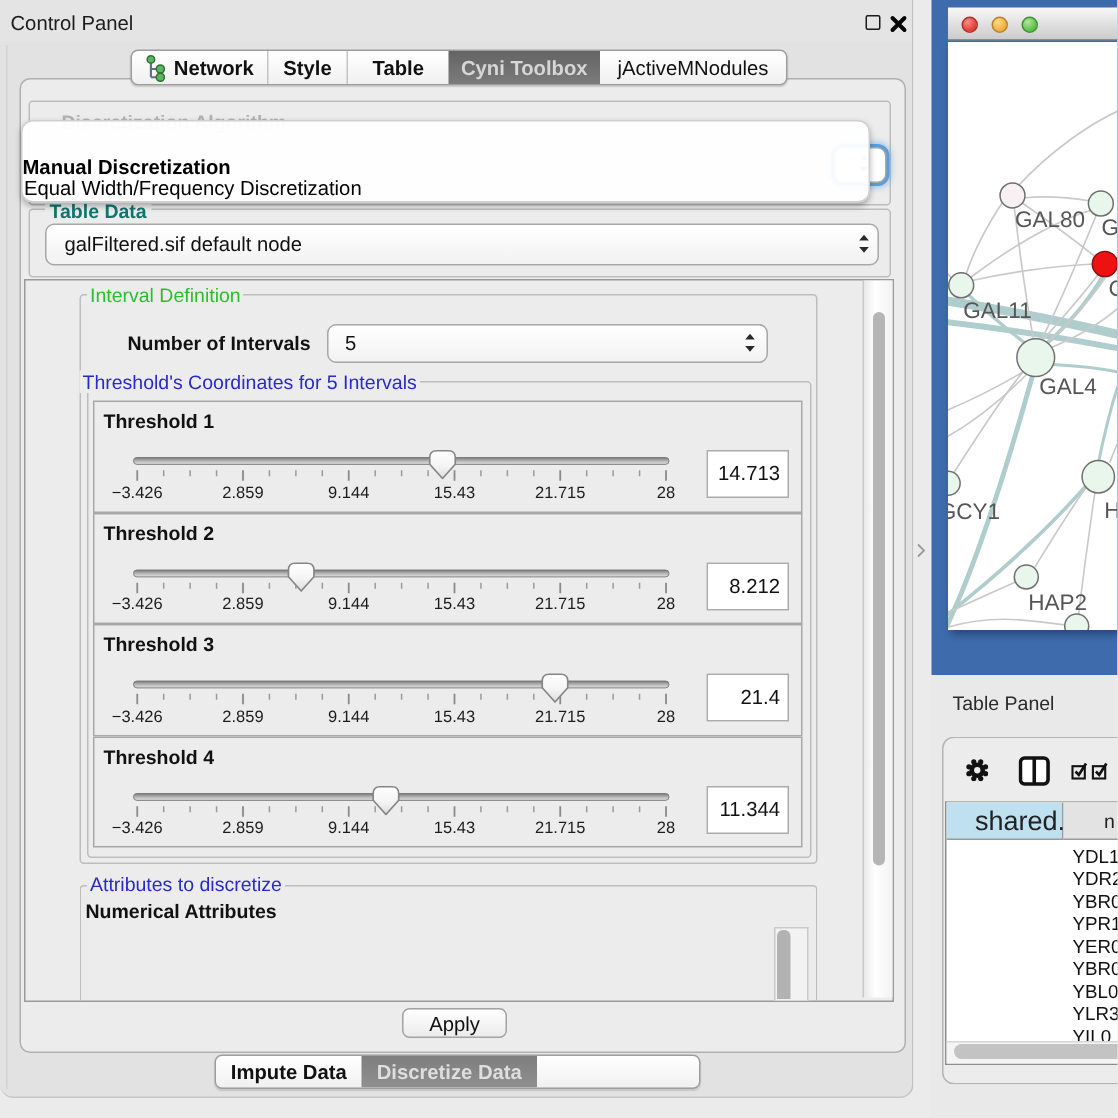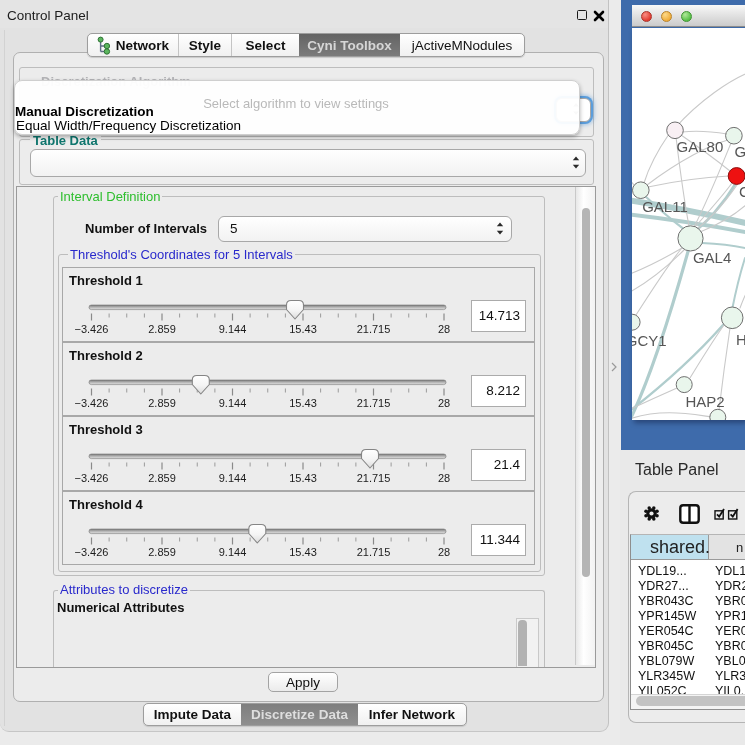--- a/index.html
+++ b/index.html
@@ -31,33 +31,34 @@
       <div style="width:90px;display:flex;align-items:center;justify-content:center;border-right:1px solid #c4c4c4;">
         <svg width="15" height="19" viewBox="0 0 15 19" style="margin-right:4px;">
           <path d="M3.6 5 V15.5 M3.6 10 h4 M3.6 15.5 h4" stroke="#5f6e85" stroke-width="1.4" fill="none"></path>
           <circle cx="3.6" cy="3.6" r="2.5" fill="#5cb65e" stroke="#2e7234" stroke-width="1"></circle>
           <circle cx="9.9" cy="10" r="2.7" fill="#5cb65e" stroke="#2e7234" stroke-width="1"></circle>
           <circle cx="9.9" cy="15.5" r="2.7" fill="#5cb65e" stroke="#2e7234" stroke-width="1"></circle>
         </svg>
         <span style="font-size:13.5px;font-weight:bold;color:#111;">Network</span>
       </div>
       <div style="width:52px;display:flex;align-items:center;justify-content:center;border-right:1px solid #c4c4c4;font-size:13.5px;font-weight:bold;color:#111;">Style</div>
-      <div style="width:67px;display:flex;align-items:center;justify-content:center;font-size:13.5px;font-weight:bold;color:#111;">Select</div>
+      <div style="width:67px;display:flex;align-items:center;justify-content:center;font-size:13.5px;font-weight:bold;color:#111;">Table</div>
       <div style="width:101px;display:flex;align-items:center;justify-content:center;background:linear-gradient(#646464,#7b7b7b);font-size:13.5px;font-weight:bold;color:#d6d6d6;">Cyni Toolbox</div>
       <div style="flex:1;display:flex;align-items:center;justify-content:center;font-size:13.5px;font-weight:normal;color:#111;">jActiveMNodules</div>
     </div>
 
     <div class="abs" style="left:19px;top:67px;width:573px;height:68px;border:1px solid #bdbdbd;border-radius:3px;"></div>
 
     <div class="abs b13" style="left:41px;top:74px;color:#b3b3b6;">Discretization Algorithm</div>
 
     <div class="abs" style="left:19px;top:139px;width:573px;height:44px;border:1px solid #bdbdbd;border-radius:3px;"></div>
     <div class="abs b13" style="left:30px;top:133px;background:#ececec;padding:0 3px;color:#0f766e;">Table Data</div>
 
     <div class="abs" style="left:30px;top:149px;width:554px;height:26px;background:linear-gradient(#ffffff,#f2f2f2);border:1px solid #a8a8a8;border-radius:6px;"></div>
+    <div class="abs" style="left:43px;top:155px;font-size:13.5px;color:#111;">galFiltered.sif default node</div>
     <svg class="abs" style="left:571px;top:156px;" width="10" height="13" viewBox="0 0 10 13">
       <path d="M5 0.5 L8.2 4.3 H1.8 Z" fill="#2a2a2a"></path>
         <path d="M5 12.5 L1.8 8.7 H8.2 Z" fill="#2a2a2a"></path>
     </svg>
 
     <div class="abs" style="left:16px;top:186px;width:578px;height:480px;border:1px solid #9a9a9a;background:#ececec;"></div>
 
     <div class="abs" style="left:575px;top:187px;width:19px;height:478px;background:linear-gradient(90deg,#e8e8e8,#ffffff 40%,#f2f2f2);border-left:1px solid #c9c9c9;"></div>
     <div class="abs" style="left:582px;top:208px;width:8px;height:369px;background:#b5b5b5;border-radius:4px;"></div>
 
@@ -66,21 +67,21 @@
 
     <div class="abs b13" style="left:85px;top:221px;">Number of Intervals</div>
     <div class="abs" style="left:218px;top:216px;width:292px;height:24px;background:linear-gradient(#ffffff,#f2f2f2);border:1px solid #a8a8a8;border-radius:6px;"></div>
     <div class="abs" style="left:230px;top:221px;font-size:13.5px;color:#111;">5</div>
     <svg class="abs" style="left:495px;top:222px;" width="10" height="13" viewBox="0 0 10 13">
       <path d="M5 0.5 L8.2 4.3 H1.8 Z" fill="#2a2a2a"></path>
         <path d="M5 12.5 L1.8 8.7 H8.2 Z" fill="#2a2a2a"></path>
     </svg>
 
     <div class="abs" style="left:58px;top:254px;width:481px;height:316px;border:1px solid #bdbdbd;border-radius:3px;"></div>
-    <div class="abs" style="left:68px;top:247px;background:#ececec;padding:0 2px;font-size:13px;color:#2929cc;">Threshold's Coordinates for 5 Intervals</div>
+    <div class="abs" style="left:53px;top:247px;background:#ececec;padding:0 2px;font-size:13px;color:#2929cc;">Threshold's Coordinates for 5 Intervals</div>
 
     <div class="abs" style="left:62px;top:267px;width:471px;height:72.7px;border:1px solid #a8a8a8;background:#ececec;"></div>
 <div class="abs b13" style="left:69px;top:273px;">Threshold 1</div>
 <svg class="abs" style="left:83px;top:295px;" width="460" height="34" viewBox="0 0 460 34">
 <defs>
           <linearGradient id="tr0" x1="0" y1="0" x2="0" y2="1">
             <stop offset="0" stop-color="#787878"></stop>
             <stop offset="0.5" stop-color="#b5b5b5"></stop>
             <stop offset="1" stop-color="#e2e2e2"></stop>
           </linearGradient>
@@ -269,31 +270,29 @@
     <div class="abs b13" style="left:57px;top:600px;">Numerical Attributes</div>
 
     <div class="abs" style="left:516px;top:618px;width:21px;height:48px;background:#f2f2f2;border:1px solid #c9c9c9;border-bottom:none;"></div>
     <div class="abs" style="left:518px;top:620px;width:9px;height:46px;background:#b2b2b2;border-radius:4px 4px 0 0;"></div>
 
     <div class="abs" style="left:268px;top:672px;width:68px;height:18px;background:linear-gradient(#ffffff,#ebebeb);border:1px solid #a3a3a3;border-radius:5px;display:flex;align-items:center;justify-content:center;font-size:13.5px;color:#111;">Apply</div>
 
     <div class="abs" style="left:143px;top:703px;width:322px;height:21px;background:linear-gradient(#ffffff,#f0f0f0);border:1px solid #9d9d9d;border-radius:5px;box-shadow:0 1px 1px rgba(0,0,0,0.12);overflow:hidden;display:flex;">
       <div style="width:97px;display:flex;align-items:center;justify-content:center;font-size:13.5px;font-weight:bold;color:#111;">Impute Data</div>
       <div style="width:117px;display:flex;align-items:center;justify-content:center;background:linear-gradient(#7e7e7e,#8f8f8f);font-size:13.5px;font-weight:bold;color:#dedede;">Discretize Data</div>
-      <div style="flex:1;display:flex;align-items:center;justify-content:center;font-size:13.5px;font-weight:bold;color:#111;">Infer Network</div>
     </div>
 
     <div class="abs" style="left:556px;top:98px;width:33px;height:22px;background:#fff;border:1px solid #a8a8a8;border-radius:6px;box-shadow:0 0 0 2px #5b9ddb, 0 0 4px 3px rgba(91,157,219,0.55);"></div>
     <svg class="abs" style="left:572px;top:102px;" width="8" height="14" viewBox="0 0 8 14">
       <path d="M4 1 L6.8 4.6 H1.2 Z" fill="#888"></path>
         <path d="M4 13 L1.2 9.4 H6.8 Z" fill="#888"></path>
     </svg>
 
     <div class="abs" style="left:14px;top:80px;width:564px;height:53px;background:rgba(255,255,255,0.95);border:1px solid #cfcfcf;border-radius:8px;box-shadow:0 2px 4px rgba(0,0,0,0.3);"></div>
-    <div class="abs" style="left:14px;top:96px;width:564px;text-align:center;font-size:13px;color:#b9b9b9;">Select algorithm to view settings</div>
     <div class="abs" style="left:15px;top:104px;font-size:13.5px;font-weight:bold;color:#000;">Manual Discretization</div>
     <div class="abs" style="left:16px;top:117.5px;font-size:13.5px;color:#000;">Equal Width/Frequency Discretization</div>
   </div>
 
   <svg class="abs" style="left:610px;top:362px;" width="8" height="10" viewBox="0 0 8 10">
       <path d="M2 1 L6 5 L2 9" fill="none" stroke="#9a9a9a" stroke-width="1.2"></path>
     </svg>
 
   <div class="abs" style="left:621px;top:0;width:124px;height:450px;background:#3e6bab;"></div>
   <div class="abs" style="left:632px;top:5px;width:113px;height:21px;background:linear-gradient(#f8f8f8,#cbcbcb);border-bottom:1px solid #8e8e8e;"></div>
@@ -345,21 +344,21 @@
 <text x="107.0" y="169.3" font-family="Liberation Sans,sans-serif" font-size="15" fill="#565656">CDC</text>
 <text x="10.2" y="184.3" font-family="Liberation Sans,sans-serif" font-size="15" fill="#565656">GAL11</text>
 <text x="60.9" y="234.6" font-family="Liberation Sans,sans-serif" font-size="15" fill="#565656">GAL4</text>
 <text x="-6.2" y="318.3" font-family="Liberation Sans,sans-serif" font-size="15" fill="#565656">GCY1</text>
 <text x="104.1" y="317.2" font-family="Liberation Sans,sans-serif" font-size="15" fill="#565656">HIS</text>
 <text x="53.5" y="378.8" font-family="Liberation Sans,sans-serif" font-size="15" fill="#565656">HAP2</text>
 </svg>
   </div>
 
   <div class="abs" style="left:620px;top:450px;width:125px;height:295px;background:#e9e9e9;"></div>
-  <div class="abs" style="left:635px;top:461px;font-size:16px;color:#2a2a2a;">Table Panel</div>
+  <div class="abs" style="left:635px;top:461px;font-size:13px;color:#2a2a2a;">Table Panel</div>
 
   <div class="abs" style="left:628px;top:491px;width:117px;height:230px;background:#ececec;border:1px solid #b5b5b5;border-radius:8px 0 0 8px;border-right:none;"></div>
 
   <svg class="abs" style="left:644px;top:506px;" width="15" height="15" viewBox="0 0 15 15">
     <circle cx="7.5" cy="7.5" r="5.2" fill="#111"></circle>
     <circle cx="13.04" cy="9.80" r="1.75" fill="#111"></circle>
       <circle cx="9.80" cy="13.04" r="1.75" fill="#111"></circle>
       <circle cx="5.20" cy="13.04" r="1.75" fill="#111"></circle>
       <circle cx="1.96" cy="9.80" r="1.75" fill="#111"></circle>
       <circle cx="1.96" cy="5.20" r="1.75" fill="#111"></circle>
@@ -377,20 +376,19 @@
       <rect x="1" y="2.8" width="8.2" height="8.2" stroke-width="1.4"></rect>
       <path d="M3 6.3 L5.2 8.6 L10 1" stroke-width="1.8"></path>
       <rect x="14.6" y="2.8" width="8.2" height="8.2" stroke-width="1.4"></rect>
       <path d="M16.6 6.3 L18.8 8.6 L23.6 1" stroke-width="1.8"></path>
     </g>
   </svg>
 
   <div class="abs" style="left:630px;top:534px;width:115px;height:174px;background:#fff;border-left:1px solid #8e8e8e;border-top:1px solid #b5b5b5;border-bottom:1px solid #8e8e8e;overflow:hidden;">
     <div style="position:absolute;left:0;top:0;width:78px;height:25px;background:#bfe1ef;border-right:1px solid #9a9a9a;border-bottom:1px solid #9a9a9a;box-sizing:border-box;text-align:center;text-indent:19px;line-height:25px;font-size:18px;color:#222;">shared...</div>
     <div style="position:absolute;left:78px;top:0;width:37px;height:25px;background:#e3e3e3;border-bottom:1px solid #9a9a9a;box-sizing:border-box;font-size:13px;color:#222;padding-left:27px;line-height:25px;">n</div>
-    <div style="position:absolute;left:7px;top:28.5px;font-size:12.5px;color:#111;line-height:15.05px;">YDL19...<br>YDR27...<br>YBR043C<br>YPR145W<br>YER054C<br>YBR045C<br>YBL079W<br>YLR345W<br>YIL052C</div>
     <div style="position:absolute;left:84px;top:28.5px;font-size:12.5px;color:#111;line-height:15.05px;">YDL1...<br>YDR2...<br>YBR0...<br>YPR1...<br>YER0...<br>YBR0...<br>YBL0...<br>YLR3...<br>YIL0...</div>
 
     <div style="position:absolute;left:0;top:159px;width:116px;height:15px;background:#f4f4f4;border-top:1px solid #d5d5d5;"></div>
     <div style="position:absolute;left:5px;top:161px;width:115px;height:10px;background:#c3c3c3;border-radius:5px 0 0 5px;"></div>
   </div>
 
 </div>
 
 </body></html>

